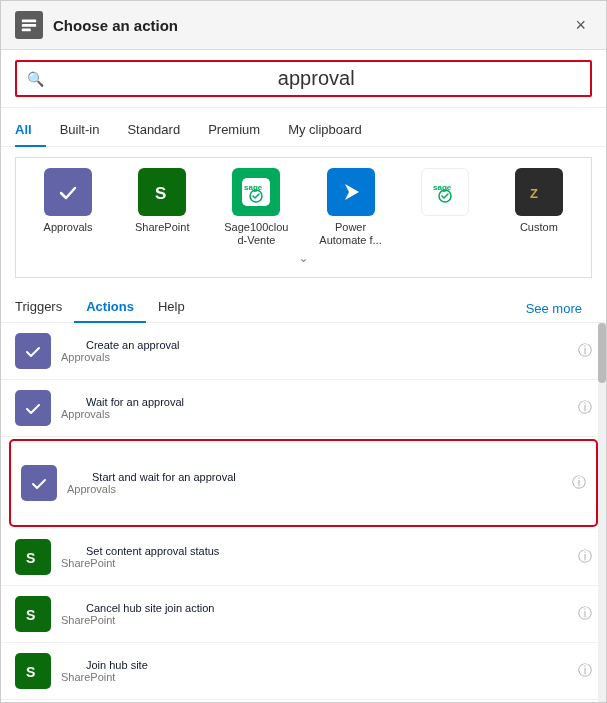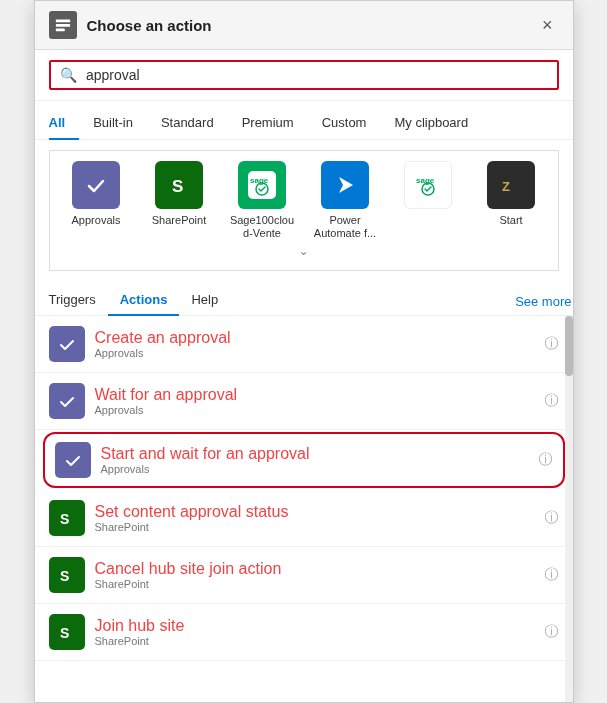--- a/index.html
+++ b/index.html
@@ -5,21 +5,21 @@
     * { box-sizing: border-box; margin: 0; padding: 0; }
     body {
       font-family: 'Segoe UI', Arial, sans-serif;
       background: #f0f0f0;
       display: flex;
       justify-content: center;
       align-items: center;
       min-height: 100vh;
     }
     .dialog {
-      width: 540px;
+      width: 607px;
       min-height: 703px;
       background: #fff;
       border: 1px solid #ccc;
       box-shadow: 0 4px 16px rgba(0,0,0,0.18);
       display: flex;
       flex-direction: column;
     }
     .dialog-header {
       display: flex;
       align-items: center;
@@ -68,24 +68,25 @@
       background: #fff;
     }
     .search-icon {
       color: #555;
       margin-right: 8px;
       font-size: 14px;
     }
     .search-input {
       border: none;
       outline: none;
-      font-size: 14px;
+      font-size: 20px;
       color: #333;
       width: 100%;
       background: transparent;
+      text-align: center;
     }
     .tabs-section {
       padding: 8px 14px 0 14px;
       border-bottom: 1px solid #eee;
     }
     .tabs-row {
       display: flex;
       gap: 0;
       align-items: center;
     }
@@ -152,21 +153,21 @@
     .action-section {
       flex: 1;
       display: flex;
       flex-direction: column;
       padding: 0 0 0 0;
       overflow: hidden;
     }
     .action-tabs-row {
       display: flex;
       align-items: center;
-      padding: 6px 1px 0 14px;
+      padding: 6px 24px 0 14px;
       border-bottom: 1px solid #eee;
     }
     .action-tab-btn {
       background: none;
       border: none;
       padding: 5px 12px 7px 12px;
       font-size: 13px;
       color: #333;
       cursor: pointer;
       border-bottom: 2px solid transparent;
@@ -215,23 +216,24 @@
       justify-content: center;
       flex-shrink: 0;
       margin-right: 10px;
       font-size: 16px;
       color: #fff;
     }
     .action-item-text {
       flex: 1;
     }
     .action-item-name {
-      font-size: 16px;
-      color: #ef4444;
+      font-size: 11px;
+      color: #0f172a;
       font-weight: 500;
+      margin-left: 25px;
     }
     .action-item-sub {
       font-size: 11px;
       color: #777;
     }
     .action-item-info {
       color: #aaa;
       font-size: 14px;
       margin-left: 8px;
       flex-shrink: 0;
@@ -277,21 +279,20 @@
       <input class="search-input" type="text" value="approval" placeholder="approval" style="">
     </div>
   </div>
 
   <div class="tabs-section">
     <div class="tabs-row">
       <button class="tab-btn active">All</button>
       <button class="tab-btn">Built-in</button>
       <button class="tab-btn">Standard</button>
       <button class="tab-btn">Premium</button>
-      <button class="tab-btn">Custom</button>
       <button class="tab-btn">My clipboard</button>
     </div>
   </div>
 
   <div class="connector-grid-section">
     <div class="connector-grid">
 
       <div class="connector-item">
         <div class="connector-icon" style="background:#6264A7;">
           <svg width="28" height="28" viewBox="0 0 28 28" fill="none">
@@ -345,21 +346,21 @@
         </div>
       </div>
 
       <div class="connector-item">
         <div class="connector-icon" style="background:#2c2c2c;">
           <svg width="28" height="28" viewBox="0 0 28 28" fill="none">
               <rect width="28" height="28" rx="5" fill="#2c2c2c"></rect>
               <text x="5" y="20" font-size="13" font-family="Arial" fill="#c9a74a" font-weight="bold">Z</text>
             </svg>
         </div>
-        <span class="connector-label">Start</span>
+        <span class="connector-label">Custom</span>
       </div>
     </div>
     <div class="chevron-row">
       <span>⌄</span>
     </div>
   </div>
 
   <div class="action-section">
 
     <div class="action-tabs-row">
@@ -390,21 +391,21 @@
               <path d="M4 11l4 4 8-8" stroke="white" stroke-width="2" stroke-linecap="round" stroke-linejoin="round"></path>
             </svg>
         </div>
         <div class="action-item-text">
           <div class="action-item-name">Wait for an approval</div>
           <div class="action-item-sub">Approvals</div>
         </div>
         <span class="action-item-info">ⓘ</span>
       </div>
 
-      <div class="action-item highlighted" style="border:2px solid #d0021b;margin:2px 8px;border-radius:12px;padding:8px 10px;">
+      <div class="action-item highlighted" style="border:2px solid #d0021b;margin:2px 8px;border-radius:5px;padding:24px 10px;">
         <div class="action-item-icon" style="background:#6264A7;">
           <svg width="20" height="20" viewBox="0 0 20 20" fill="none">
               <path d="M4 11l4 4 8-8" stroke="white" stroke-width="2" stroke-linecap="round" stroke-linejoin="round"></path>
             </svg>
         </div>
         <div class="action-item-text">
           <div class="action-item-name">Start and wait for an approval</div>
           <div class="action-item-sub">Approvals</div>
         </div>
         <span class="action-item-info">ⓘ</span>

